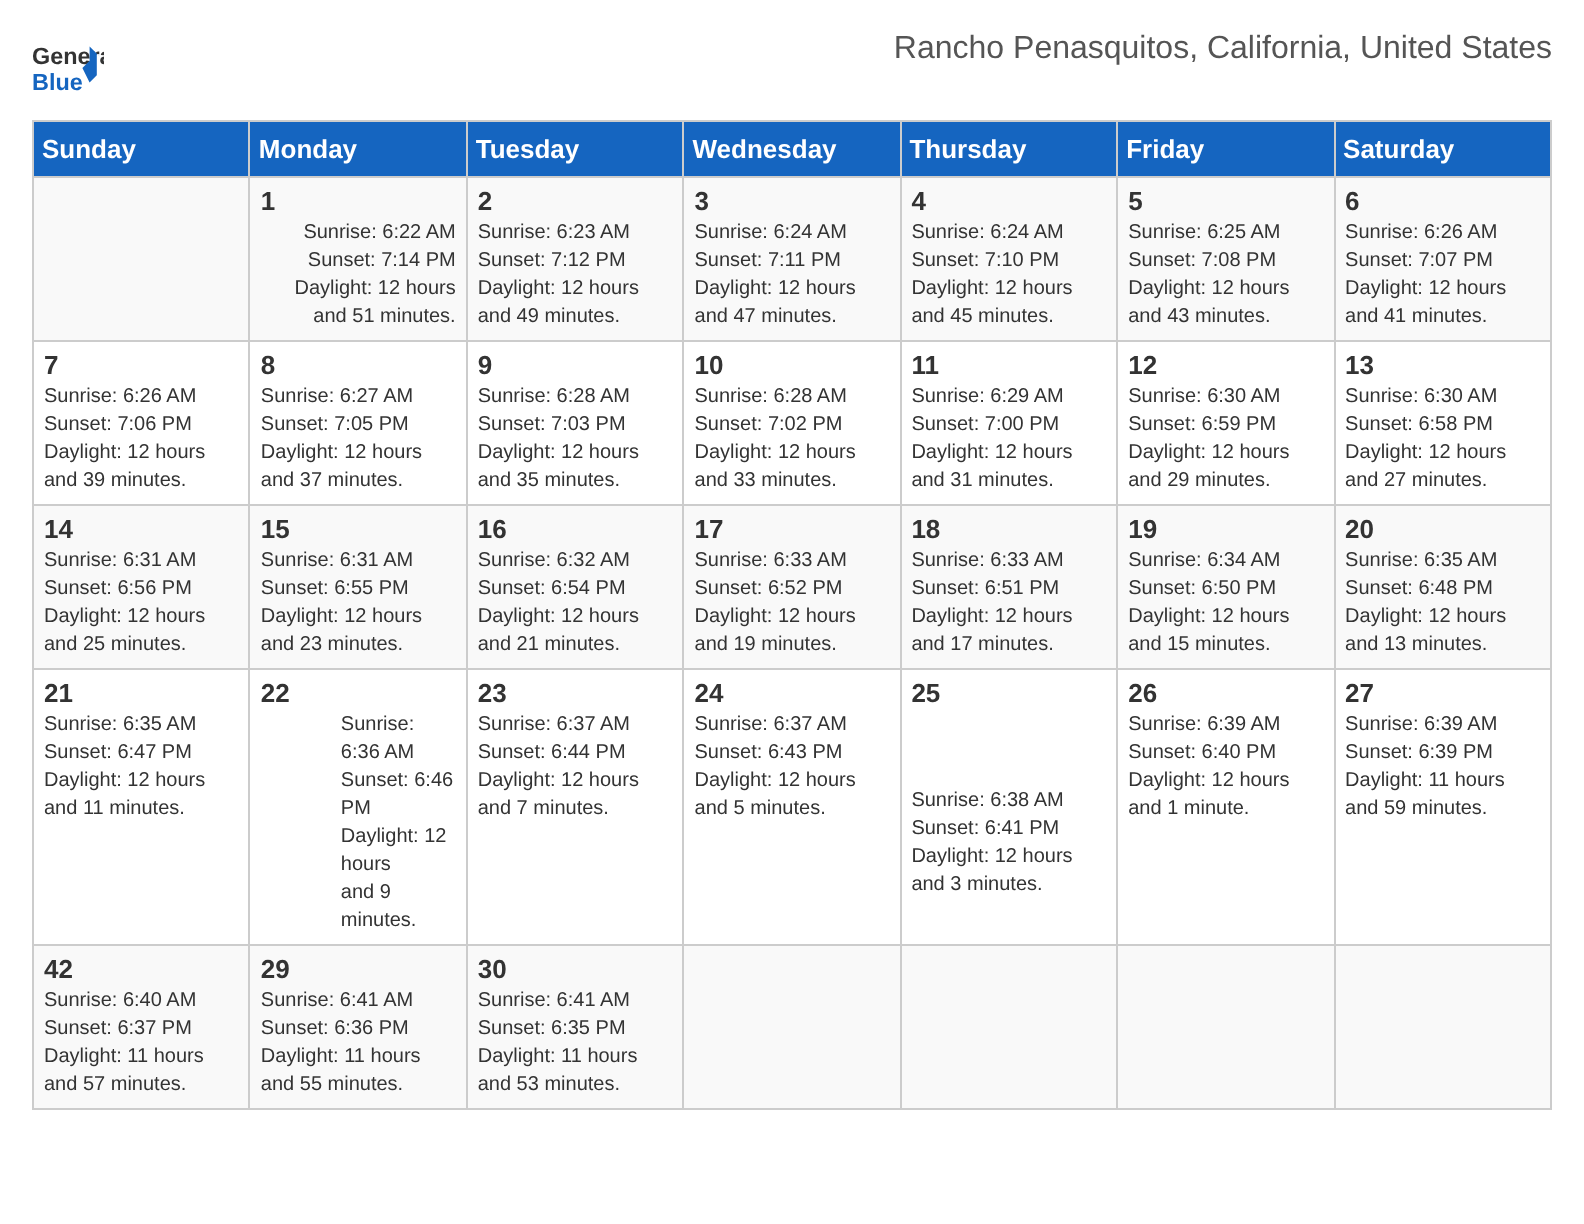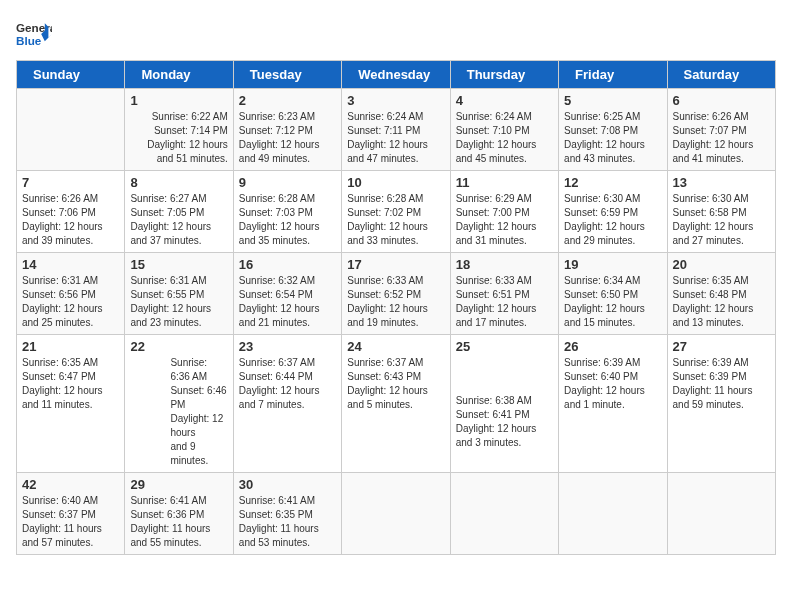--- a/index.html
+++ b/index.html
@@ -38,21 +38,21 @@
       color: #555;
     }
     table {
       width: 100%;
       border-collapse: collapse;
       font-size: 11px;
     }
     thead tr th {
       background-color: #1565c0;
       color: #fff;
-      padding: 6px 16px;
+      padding: 6px 4px;
       text-align: left;
       font-size: 13px;
       font-weight: bold;
       border: 1px solid #ccc;
     }
     tbody tr td {
       border: 1px solid #ccc;
       padding: 4px 5px;
       vertical-align: top;
       width: calc(100% / 7);
@@ -84,20 +84,21 @@
 
 <div class="header-section">
   <div class="logo">
     <svg class="logo-icon" viewBox="0 0 40 40" xmlns="http://www.w3.org/2000/svg">
       <text x="0" y="18" font-size="13" font-weight="bold" fill="#333">General</text>
       <text x="0" y="32" font-size="13" font-weight="bold" fill="#1565c0">Blue</text>
       <polygon points="32,8 40,16 36,12 36,24 40,20 32,28 28,20 32,16" fill="#1565c0"></polygon>
     </svg>
   </div>
   <div class="title-section">
+    <div class="calendar-subtitle">Rancho Penasquitos, California, United States</div>
   </div>
 </div>
 
 <table>
   <thead>
     <tr id="weekday-header">
         <th>Sunday</th>
         <th>Monday</th>
         <th>Tuesday</th>
         <th>Wednesday</th>

